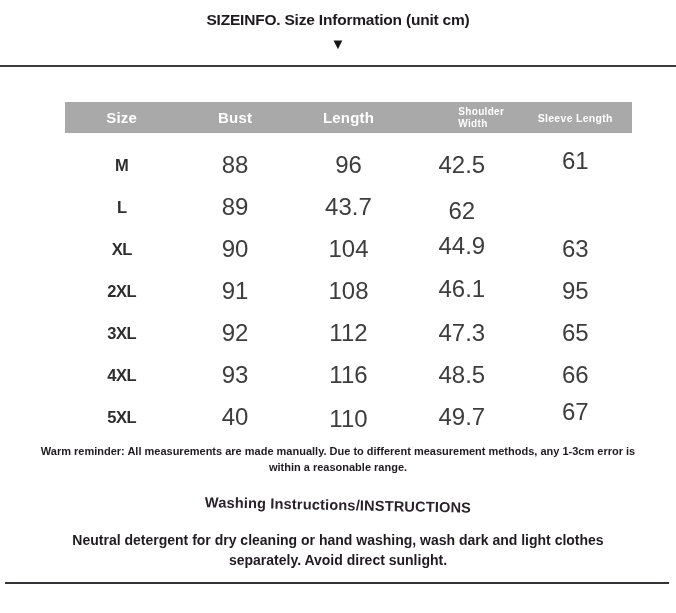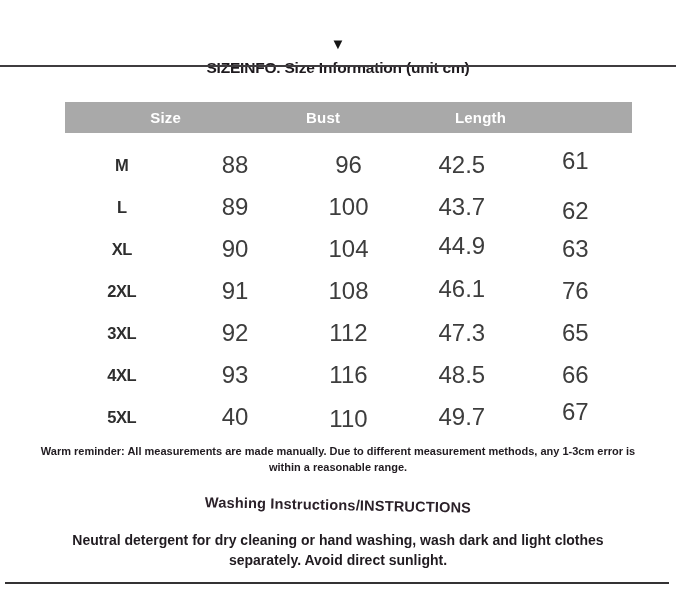--- a/index.html
+++ b/index.html
@@ -7,41 +7,41 @@
     position:relative;
     width:676px;height:613px;
     background:#ffffff;
     font-family:"Liberation Sans", sans-serif;
     overflow:hidden;
   }
   .title{
     position:absolute;top:11px;left:0;right:0;
     text-align:center;
     font-size:15.5px;font-weight:bold;
-    color:#1e1a1e;letter-spacing:-0.2px;margin-top:48px;
+    color:#1e1a1e;letter-spacing:-0.2px;
   }
   .arrow{
     position:absolute;top:36px;left:0;right:0;
     text-align:center;
     font-size:15px;color:#141414;line-height:1;
   }
   .rule{position:absolute;height:2px;background:#3f3c3f;}
   .rule-top{top:65px;left:0;right:0;}
   .rule-bottom{top:582px;left:5px;right:7px;background:#343234;}
 
   .table{position:absolute;left:65px;top:102px;width:567px;}
   .thead{
     display:flex;height:31px;
     background:var(--header-bg,#a9a9a9);
     color:var(--header-fg,#ffffff);
   }
   .hcell{
     flex:0 0 20%;
     display:flex;align-items:center;justify-content:center;
-    font-weight:bold;font-size:15px;letter-spacing:0.2px;padding-left:44px;
+    font-weight:bold;font-size:15px;letter-spacing:0.2px;
   }
   .hcell.c4 span{
     display:block;width:54px;
     font-size:10px;line-height:1.2;text-align:left;letter-spacing:0.3px;margin-left:47px;
   }
   .hcell.c5{font-size:10.5px;letter-spacing:0.3px;}
   .tbody{padding-top:11px;}
   .trow{display:flex;height:42px;}
   .cell{
     flex:0 0 20%;
@@ -95,49 +95,51 @@
         </div>
         <div class="hcell c3">
           <span>Bust</span>
         </div>
         <div class="hcell c2">
           <span>Length</span>
         </div>
         <div class="hcell c4">
           <span>Shoulder Width</span>
         </div>
+        <div class="hcell c5">
+          <span>Sleeve Length</span>
+        </div>
       </div>
     <div class="tbody">
         <div class="trow">
           <div class="cell c1">M</div>
           <div class="cell c2">88</div>
           <div class="cell c3">96</div>
           <div class="cell c4">42.5</div>
           <div class="cell c5">61</div>
         </div>
         <div class="trow">
           <div class="cell c1">L</div>
           <div class="cell c2">89</div>
-          <div class="cell c3">100</div>
           <div class="cell c4">43.7</div>
           <div class="cell c5">62</div>
         </div>
         <div class="trow">
           <div class="cell c1">XL</div>
           <div class="cell c2">90</div>
           <div class="cell c3">104</div>
           <div class="cell c4">44.9</div>
           <div class="cell c5">63</div>
         </div>
         <div class="trow">
           <div class="cell c1">2XL</div>
           <div class="cell c2">91</div>
           <div class="cell c3">108</div>
           <div class="cell c4">46.1</div>
-          <div class="cell c5">76</div>
+          <div class="cell c5">95</div>
         </div>
         <div class="trow">
           <div class="cell c1">3XL</div>
           <div class="cell c2">92</div>
           <div class="cell c3">112</div>
           <div class="cell c4">47.3</div>
           <div class="cell c5">65</div>
         </div>
         <div class="trow">
           <div class="cell c1">4XL</div>

